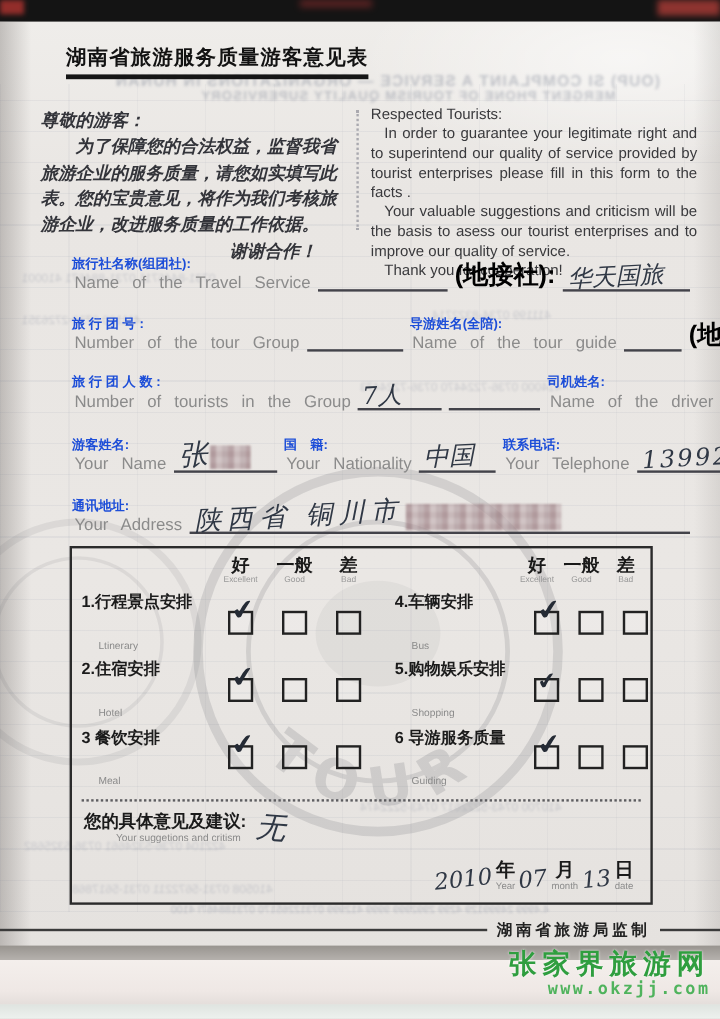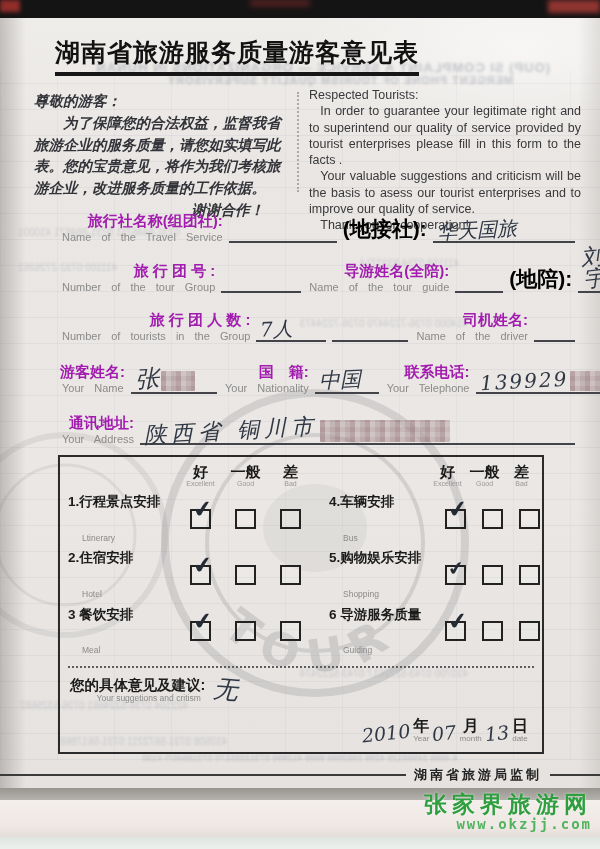--- a/index.html
+++ b/index.html
@@ -16,40 +16,40 @@
       linear-gradient(90deg,rgba(120,115,112,.38) 0,rgba(120,115,112,0) 26px),
       linear-gradient(270deg,rgba(140,136,132,.20) 0,rgba(0,0,0,0) 22px),
       radial-gradient(220px 90px at 520px 30px,rgba(255,255,255,.55),rgba(255,255,255,0)),
       linear-gradient(180deg,#efedea 0,#e9e6e3 140px,#eae7e4 60%,#e5e2df 100%);}
   .ghost-grid{position:absolute;left:0;top:70px;width:600px;height:690px;pointer-events:none;
     background:
       repeating-linear-gradient(0deg,rgba(110,120,145,.08) 0 1px,transparent 1px 26px),
       repeating-linear-gradient(90deg,rgba(110,120,145,.055) 0 1px,transparent 1px 57px);
     filter:blur(.4px);}
   
-  .title{position:absolute;left:55px;top:36px;font-size:25px;font-weight:bold;color:#121212;
+  .title{position:absolute;left:55px;top:36px;font-size:17px;font-weight:bold;color:#121212;
     letter-spacing:1px;border-bottom:4px solid #161616;padding-bottom:3px;white-space:nowrap;}
   .gh{position:absolute;transform:scaleX(-1);filter:blur(1.1px);opacity:.33;color:#8e94a4;
     font-size:10px;white-space:nowrap;}
   .gh.big{font-size:13px;font-weight:bold;opacity:.42;color:#7d8494;letter-spacing:1px;filter:blur(1.4px);}
   
   .cn-col{position:absolute;left:34px;top:90px;width:256px;font-family:"DejaVu Serif","Liberation Serif",serif;
     font-style:italic;font-weight:600;font-size:14.5px;line-height:1.5;color:#33343a;}
   .cn-col .ind{text-indent:2em;}
   .cn-col .sign{text-align:right;padding-right:26px;}
   .vdiv{position:absolute;left:297px;top:92px;height:100px;border-left:2px dotted #9a9aa2;opacity:.8;}
   .en-col{position:absolute;left:309px;top:87px;width:272px;font-size:12.5px;color:#39393c;
     line-height:1.30;text-align:justify;}
   .en-col p{margin:0;text-indent:.9em;}
   .en-col .h{text-indent:0;}
   
   .frow{position:absolute;left:60px;right:25px;display:flex;align-items:flex-end;gap:6px;height:44px;}
   .fld{display:flex;flex-direction:column;justify-content:flex-end;flex:none;}
-  .fld .cn{font-weight:bold;font-size:15px;color:#a21caf;white-space:nowrap;text-align:right;}
-  .fld .en{font-size:11px;color:#8b8b8b;white-space:nowrap;word-spacing:7px;padding-left:2px;}
+  .fld .cn{font-weight:bold;font-size:11px;color:#1d4ed8;white-space:nowrap;}
+  .fld .en{font-size:14px;color:#8b8b8b;white-space:nowrap;word-spacing:7px;padding-left:2px;}
   .paren{font-weight:bold;font-size:21px;color:#000000;white-space:nowrap;flex:none;}
   .uline{border-bottom:2px solid #43434a;display:flex;align-items:flex-end;padding:0 4px 1px;flex:none;}
   .uline.grow{flex:1;}
   .hand{font-family:"DejaVu Serif","Liberation Serif",serif;font-style:italic;color:#303845;
     display:inline-block;line-height:1;transform:rotate(-3deg);}
   .px{display:inline-block;height:20px;margin:0 2px;border-radius:1px;filter:blur(.7px);
     background-image:
       repeating-linear-gradient(90deg,rgba(153,123,128,.55) 0 5px,rgba(196,178,180,.5) 5px 10px,rgba(170,148,152,.5) 10px 15px),
       repeating-linear-gradient(0deg,rgba(150,120,125,.35) 0 5px,rgba(200,185,188,.35) 5px 10px);}
   

